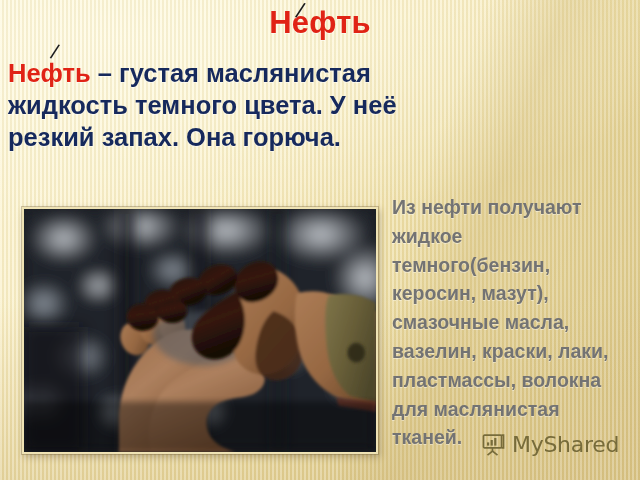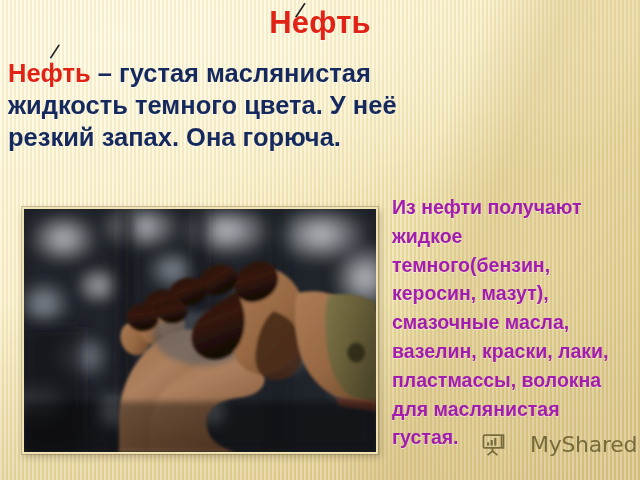--- a/index.html
+++ b/index.html
@@ -140,33 +140,33 @@
 
   
   .products {
     position: absolute;
     left: 392px;
     top: 193px;
     width: 246px;
     font-size: 19.5px;
     font-weight: bold;
     line-height: 28.8px;
-    color: #a21caf;
+    color: #737373;
     text-shadow: 0 1px 0 rgba(255,255,255,0.4);
   }
   .products .line { display: block; white-space: nowrap; }
 
   
   .watermark {
     position: absolute;
     left: 481px;
     top: 432px;
     display: flex;
     align-items: center;
-    gap: 24px;
+    gap: 6px;
     opacity: 0.92;
   }
   .wm-label {
     font-size: 22px;
     color: #6f6434;
     font-family: "DejaVu Sans", sans-serif;
     letter-spacing: -0.3px;
     white-space: nowrap;
   }
 </style>
@@ -310,21 +310,21 @@
 
   <div class="products">
     <span class="line">Из нефти получают</span>
     <span class="line">жидкое</span>
     <span class="line">темного(бензин,</span>
     <span class="line">керосин, мазут),</span>
     <span class="line">смазочные масла,</span>
     <span class="line">вазелин, краски, лаки,</span>
     <span class="line">пластмассы, волокна</span>
     <span class="line">для маслянистая</span>
-    <span class="line">густая.</span>
+    <span class="line">тканей.</span>
   </div>
 
   <div class="watermark">
     <svg width="25" height="24" viewBox="0 0 25 24">
       <g fill="none" stroke="#6f6434" stroke-width="1.7">
         <rect x="2.5" y="2.2" width="18" height="12.6" rx="1"></rect>
         <path d="M20.5 2.2 h2 v12.6 h-2"></path>
         <path d="M11.5 14.8 v3.2"></path>
         <path d="M6.5 22.2 L11.5 18 L16.5 22.2"></path>
       </g>

